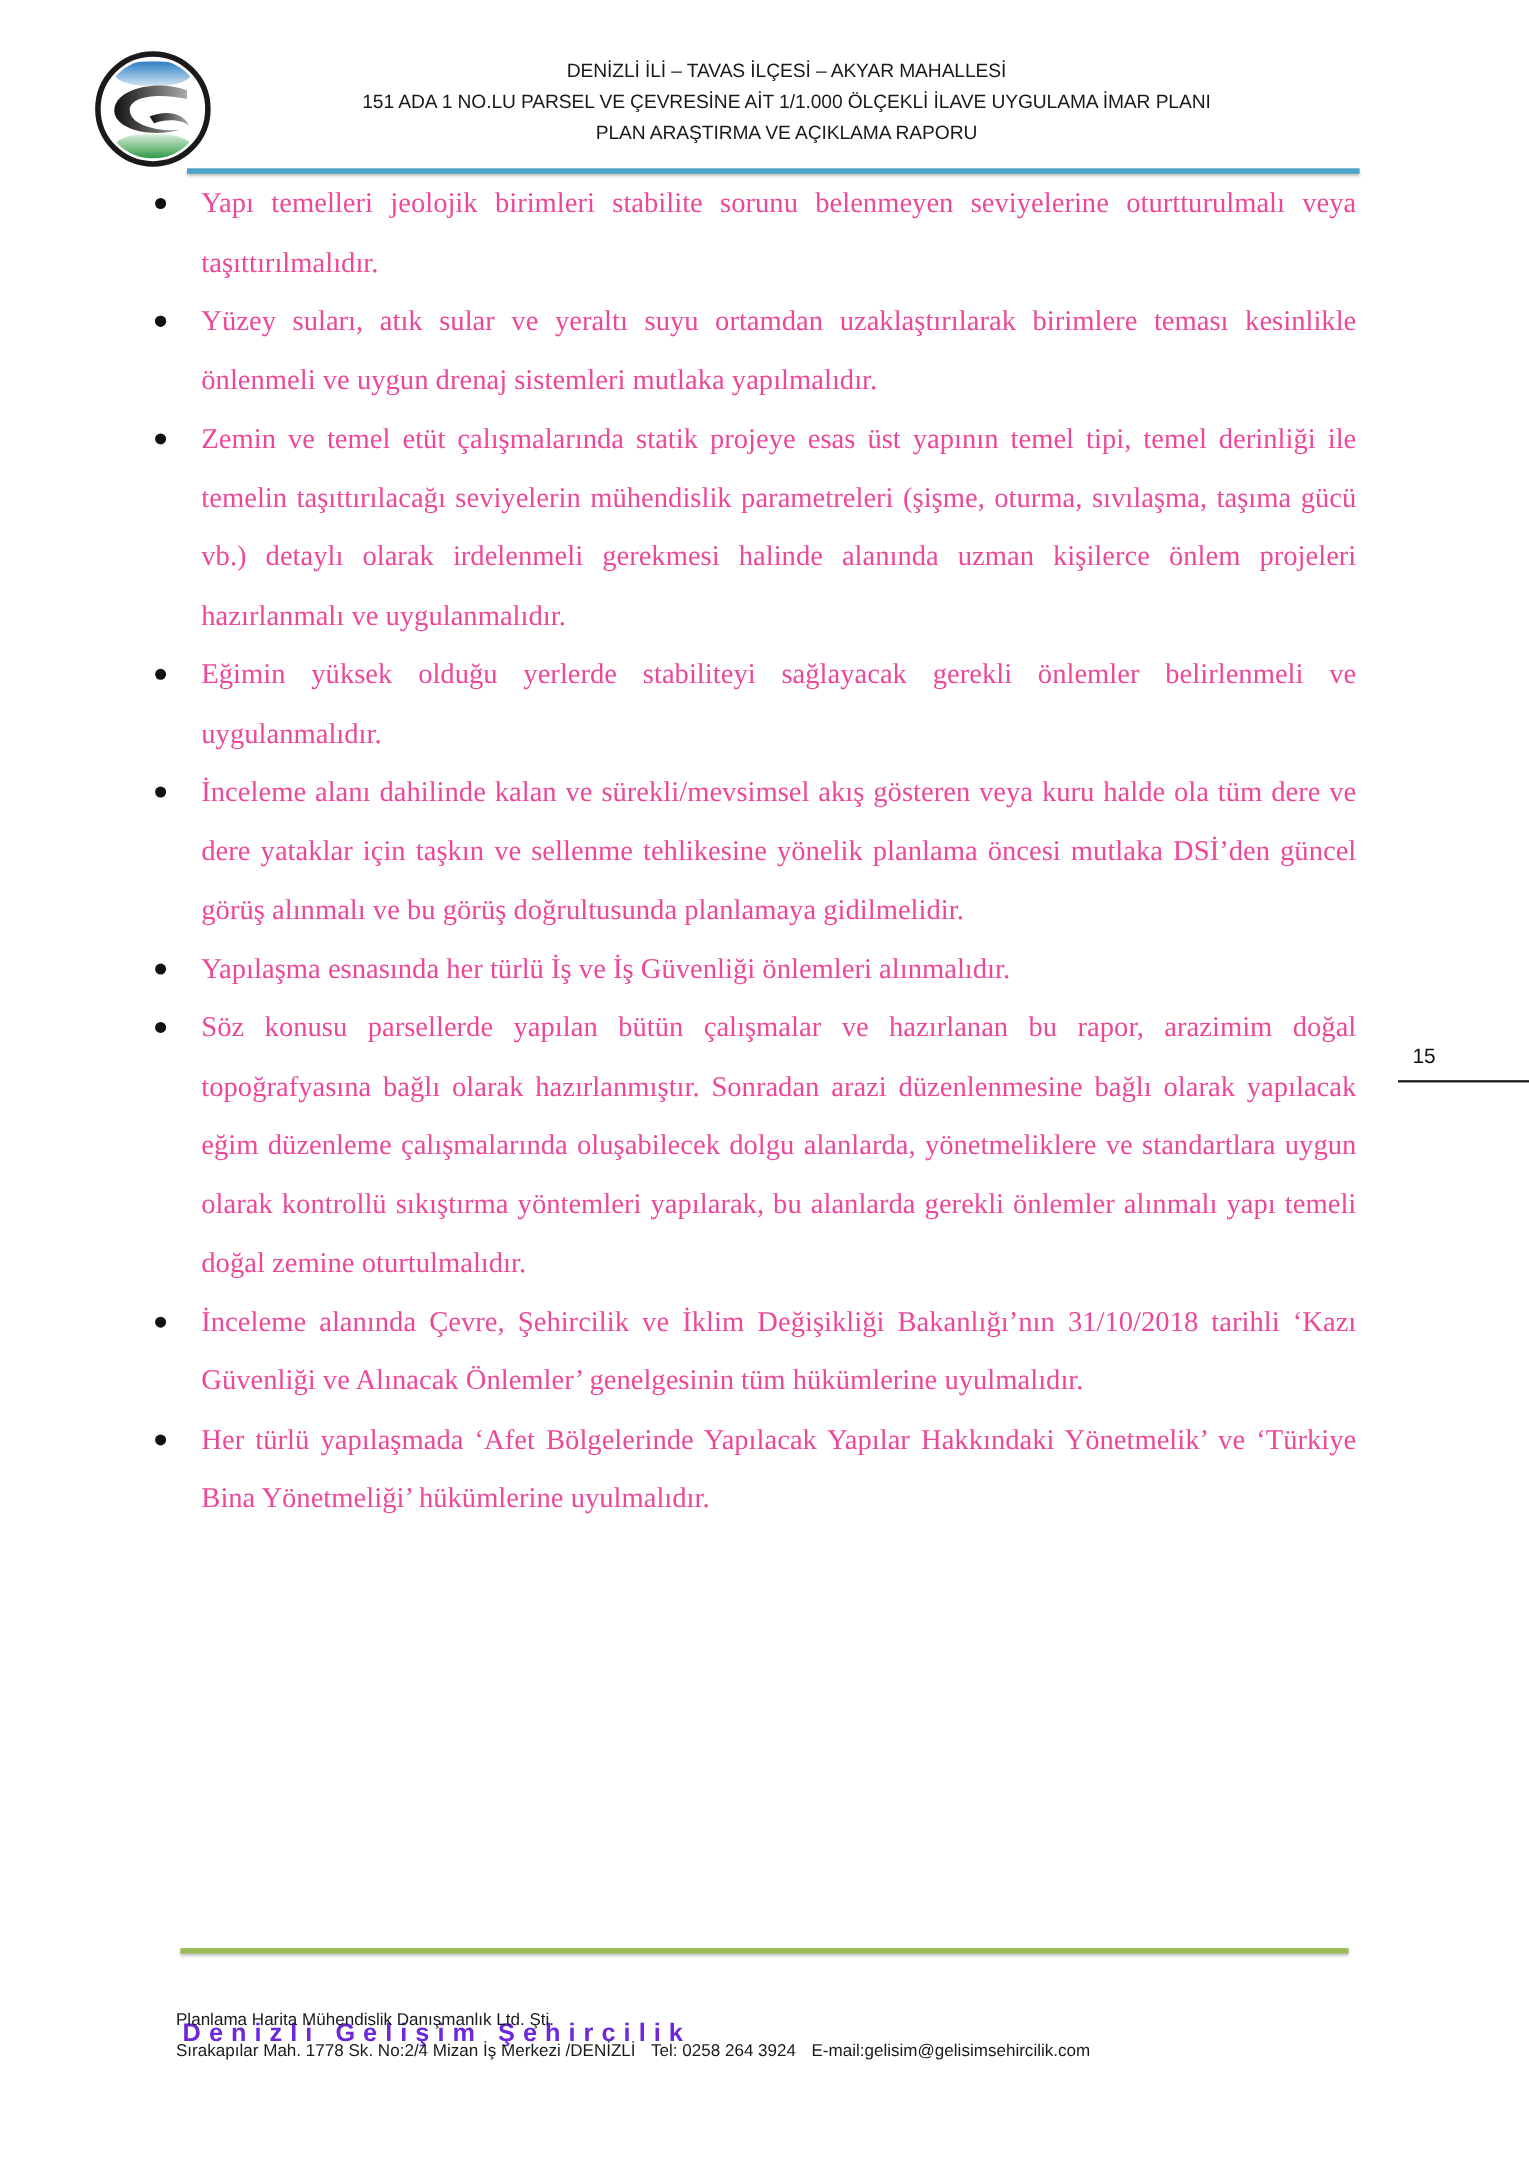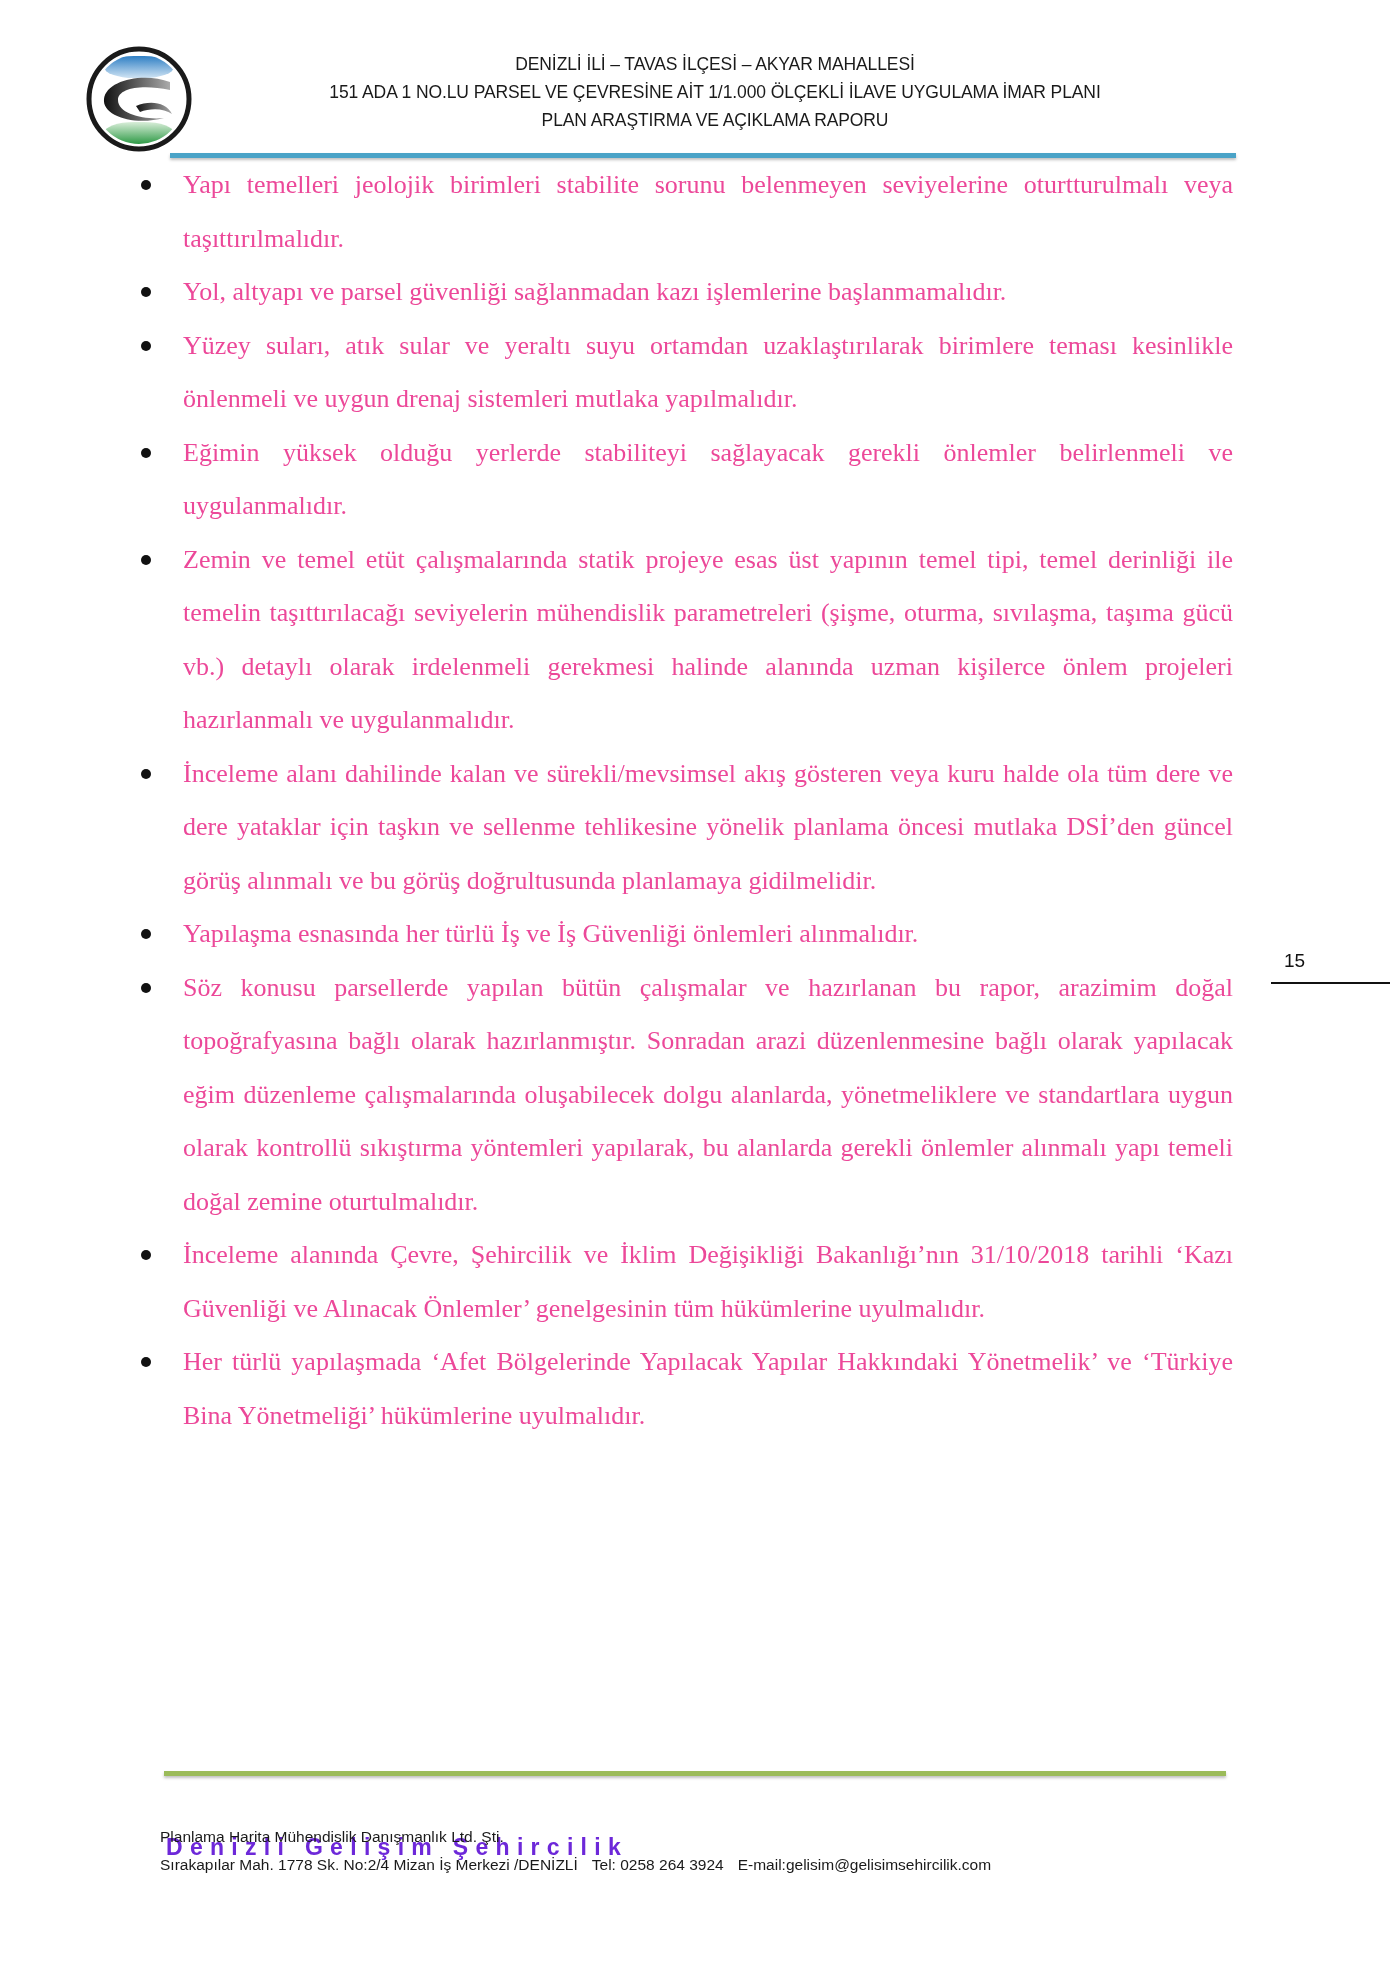--- a/index.html
+++ b/index.html
@@ -73,24 +73,24 @@
 
   <div class="header-text">
     <div>DENİZLİ İLİ – TAVAS İLÇESİ – AKYAR MAHALLESİ</div>
     <div>151 ADA 1 NO.LU PARSEL VE ÇEVRESİNE AİT 1/1.000 ÖLÇEKLİ İLAVE UYGULAMA İMAR PLANI</div>
     <div>PLAN ARAŞTIRMA VE AÇIKLAMA RAPORU</div>
   </div>
   <div class="header-rule"></div>
 
   <div class="content">
     <div class="item"><span class="bullet"></span><span>Yapı temelleri jeolojik birimleri stabilite sorunu belenmeyen seviyelerine oturtturulmalı veya taşıttırılmalıdır.</span></div>
-    <div class="item"><span class="bullet"></span><span>Yol, altyapı ve parsel güvenliği sağlanmadan kazı işlemlerine başlanmamalıdır.</span></div>
+    <div class="item"><span class="bullet"></span></div>
     <div class="item"><span class="bullet"></span><span>Yüzey suları, atık sular ve yeraltı suyu ortamdan uzaklaştırılarak birimlere teması kesinlikle önlenmeli ve uygun drenaj sistemleri mutlaka yapılmalıdır.</span></div>
+    <div class="item"><span class="bullet"></span><span>Zemin ve temel etüt çalışmalarında statik projeye esas üst yapının temel tipi, temel derinliği ile temelin taşıttırılacağı seviyelerin mühendislik parametreleri (şişme, oturma, sıvılaşma, taşıma gücü vb.) detaylı olarak irdelenmeli gerekmesi halinde alanında uzman kişilerce önlem projeleri hazırlanmalı ve uygulanmalıdır.</span></div>
     <div class="item"><span class="bullet"></span><span>Eğimin yüksek olduğu yerlerde stabiliteyi sağlayacak gerekli önlemler belirlenmeli ve uygulanmalıdır.</span></div>
-    <div class="item"><span class="bullet"></span><span>Zemin ve temel etüt çalışmalarında statik projeye esas üst yapının temel tipi, temel derinliği ile temelin taşıttırılacağı seviyelerin mühendislik parametreleri (şişme, oturma, sıvılaşma, taşıma gücü vb.) detaylı olarak irdelenmeli gerekmesi halinde alanında uzman kişilerce önlem projeleri hazırlanmalı ve uygulanmalıdır.</span></div>
     <div class="item"><span class="bullet"></span><span>İnceleme alanı dahilinde kalan ve sürekli/mevsimsel akış gösteren veya kuru halde ola tüm dere ve dere yataklar için taşkın ve sellenme tehlikesine yönelik planlama öncesi mutlaka DSİ’den güncel görüş alınmalı ve bu görüş doğrultusunda planlamaya gidilmelidir.</span></div>
     <div class="item"><span class="bullet"></span><span>Yapılaşma esnasında her türlü İş ve İş Güvenliği önlemleri alınmalıdır.</span></div>
     <div class="item"><span class="bullet"></span><span>Söz konusu parsellerde yapılan bütün çalışmalar ve hazırlanan bu rapor, arazimim doğal topoğrafyasına bağlı olarak hazırlanmıştır. Sonradan arazi düzenlenmesine bağlı olarak yapılacak eğim düzenleme çalışmalarında oluşabilecek dolgu alanlarda, yönetmeliklere ve standartlara uygun olarak kontrollü sıkıştırma yöntemleri yapılarak, bu alanlarda gerekli önlemler alınmalı yapı temeli doğal zemine oturtulmalıdır.</span></div>
     <div class="item"><span class="bullet"></span><span> İnceleme alanında Çevre, Şehircilik ve İklim Değişikliği Bakanlığı’nın 31/10/2018 tarihli ‘Kazı Güvenliği ve Alınacak Önlemler’ genelgesinin tüm hükümlerine uyulmalıdır.</span></div>
     <div class="item"><span class="bullet"></span><span>Her türlü yapılaşmada ‘Afet Bölgelerinde Yapılacak Yapılar Hakkındaki Yönetmelik’ ve ‘Türkiye Bina Yönetmeliği’ hükümlerine uyulmalıdır.</span></div>
   </div>
 
   <div class="page-num">15</div>
   <div class="page-num-rule"></div>
 

